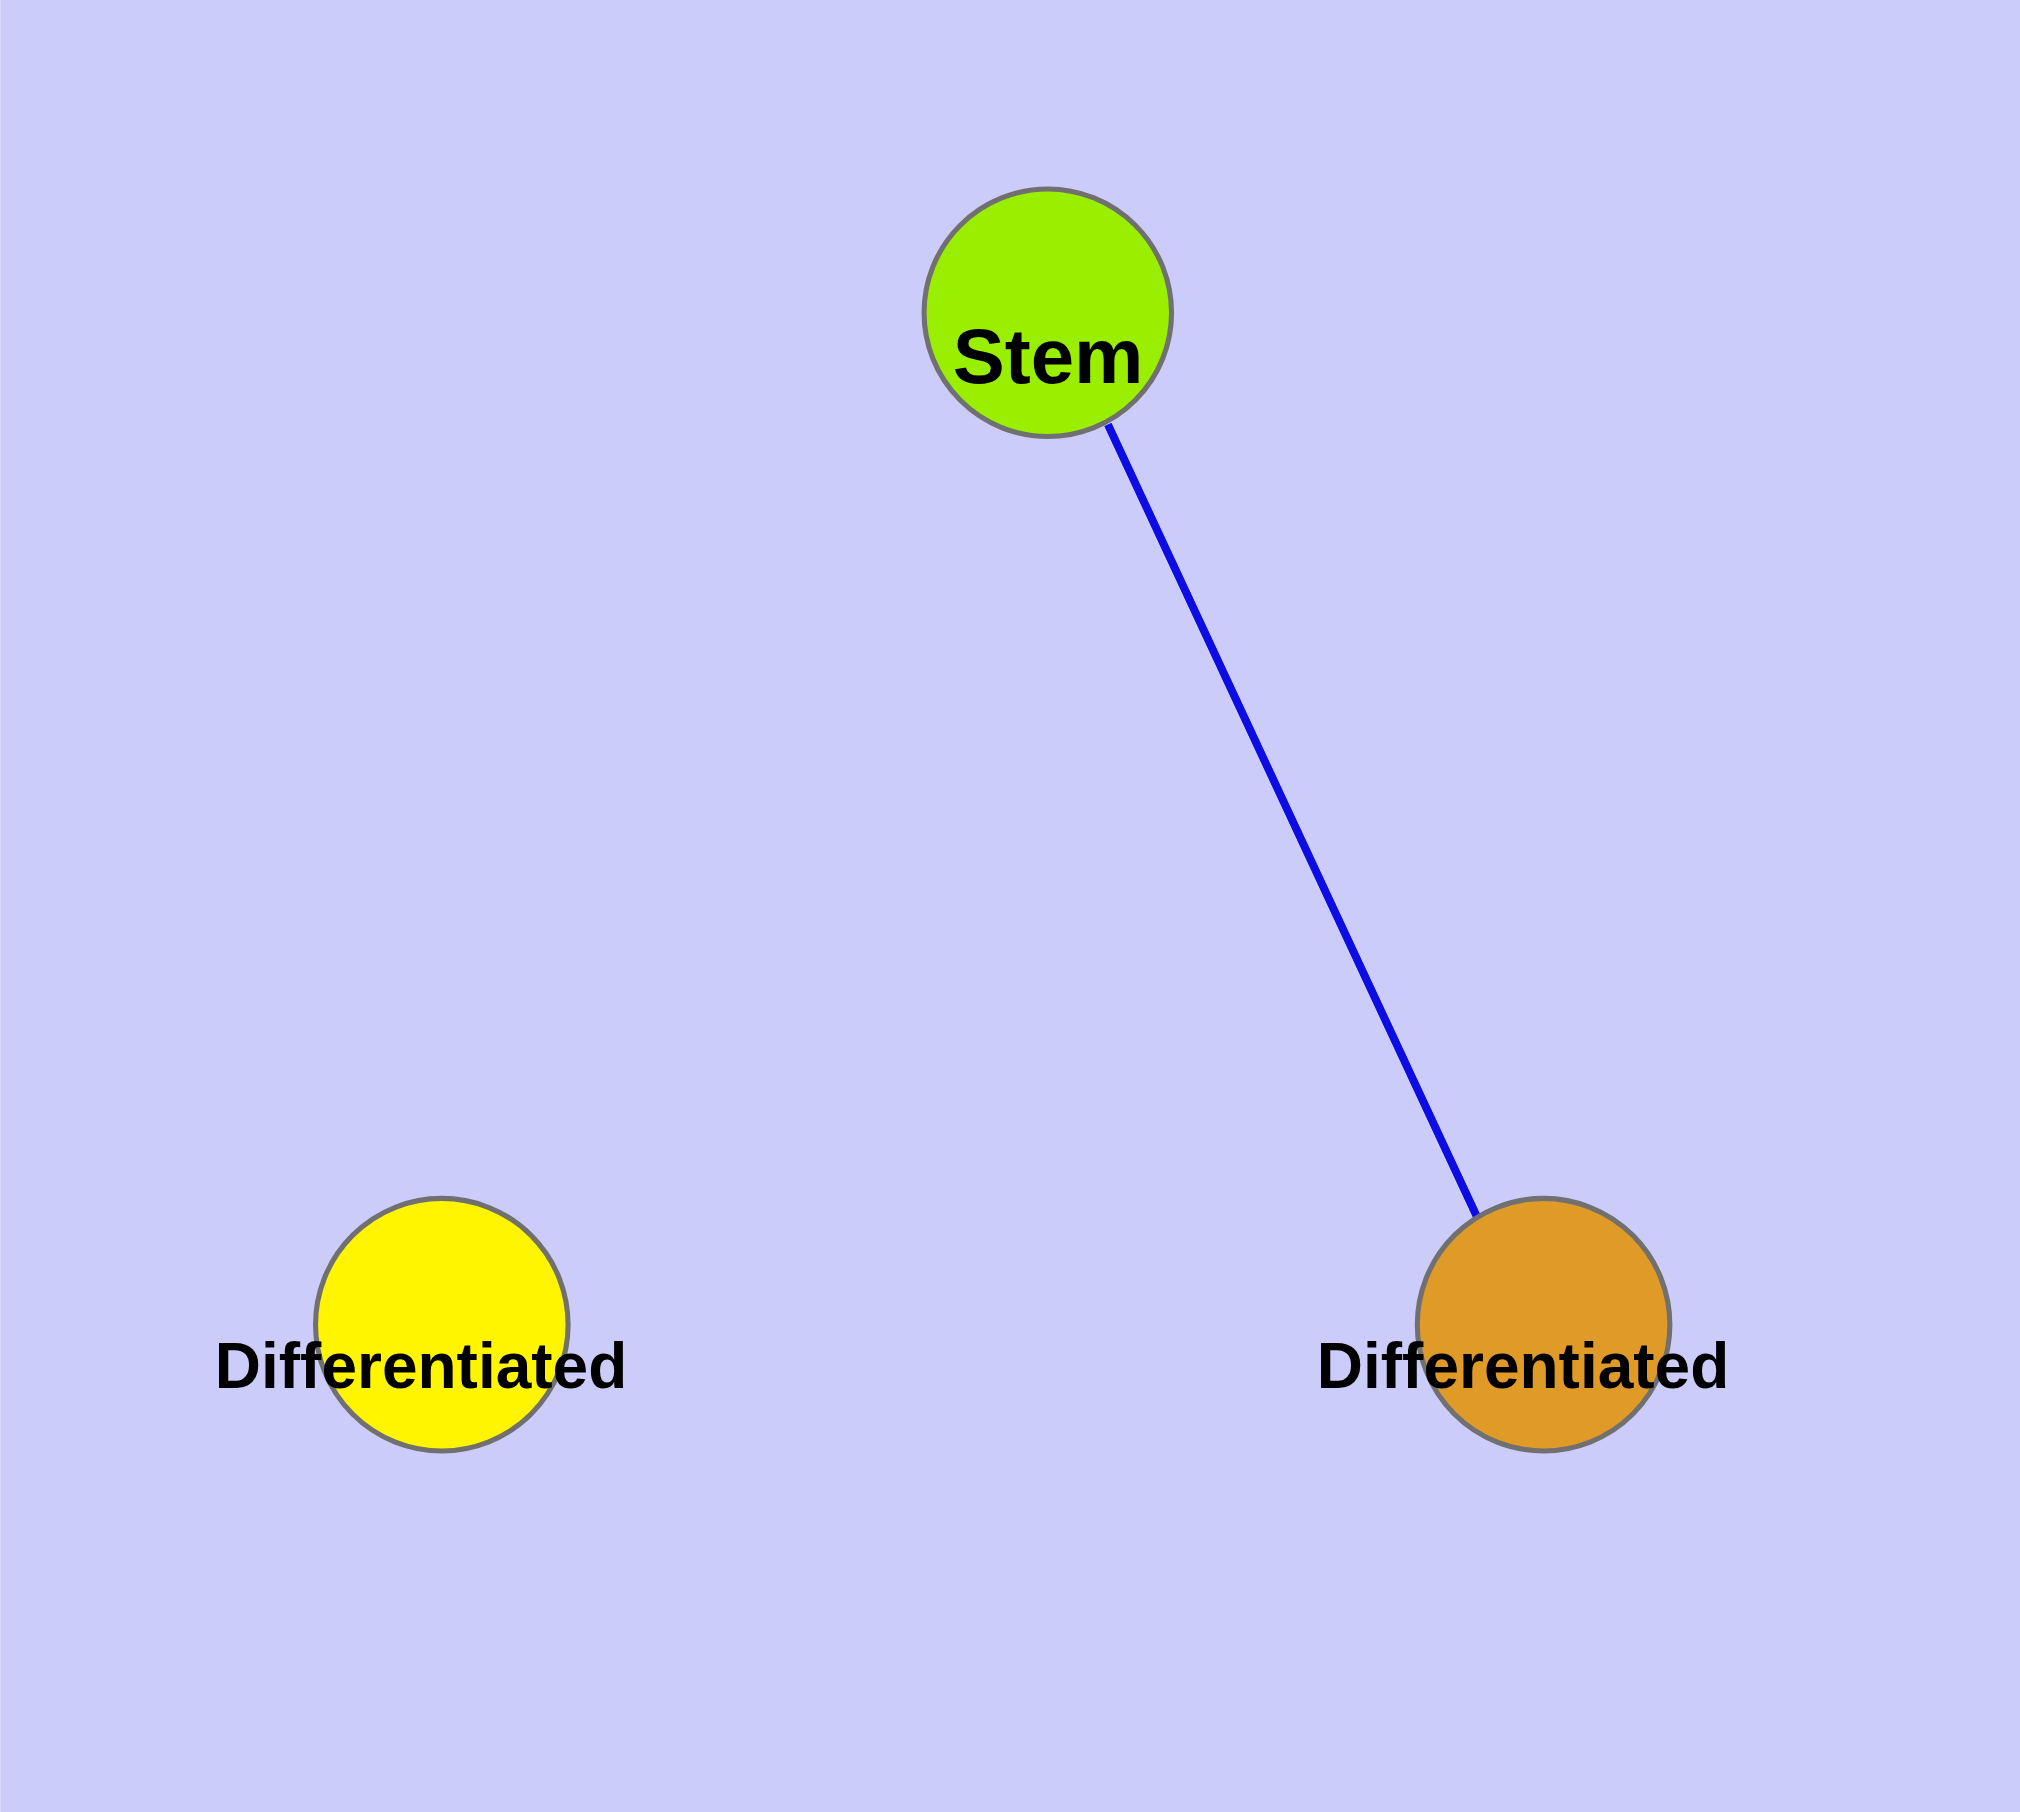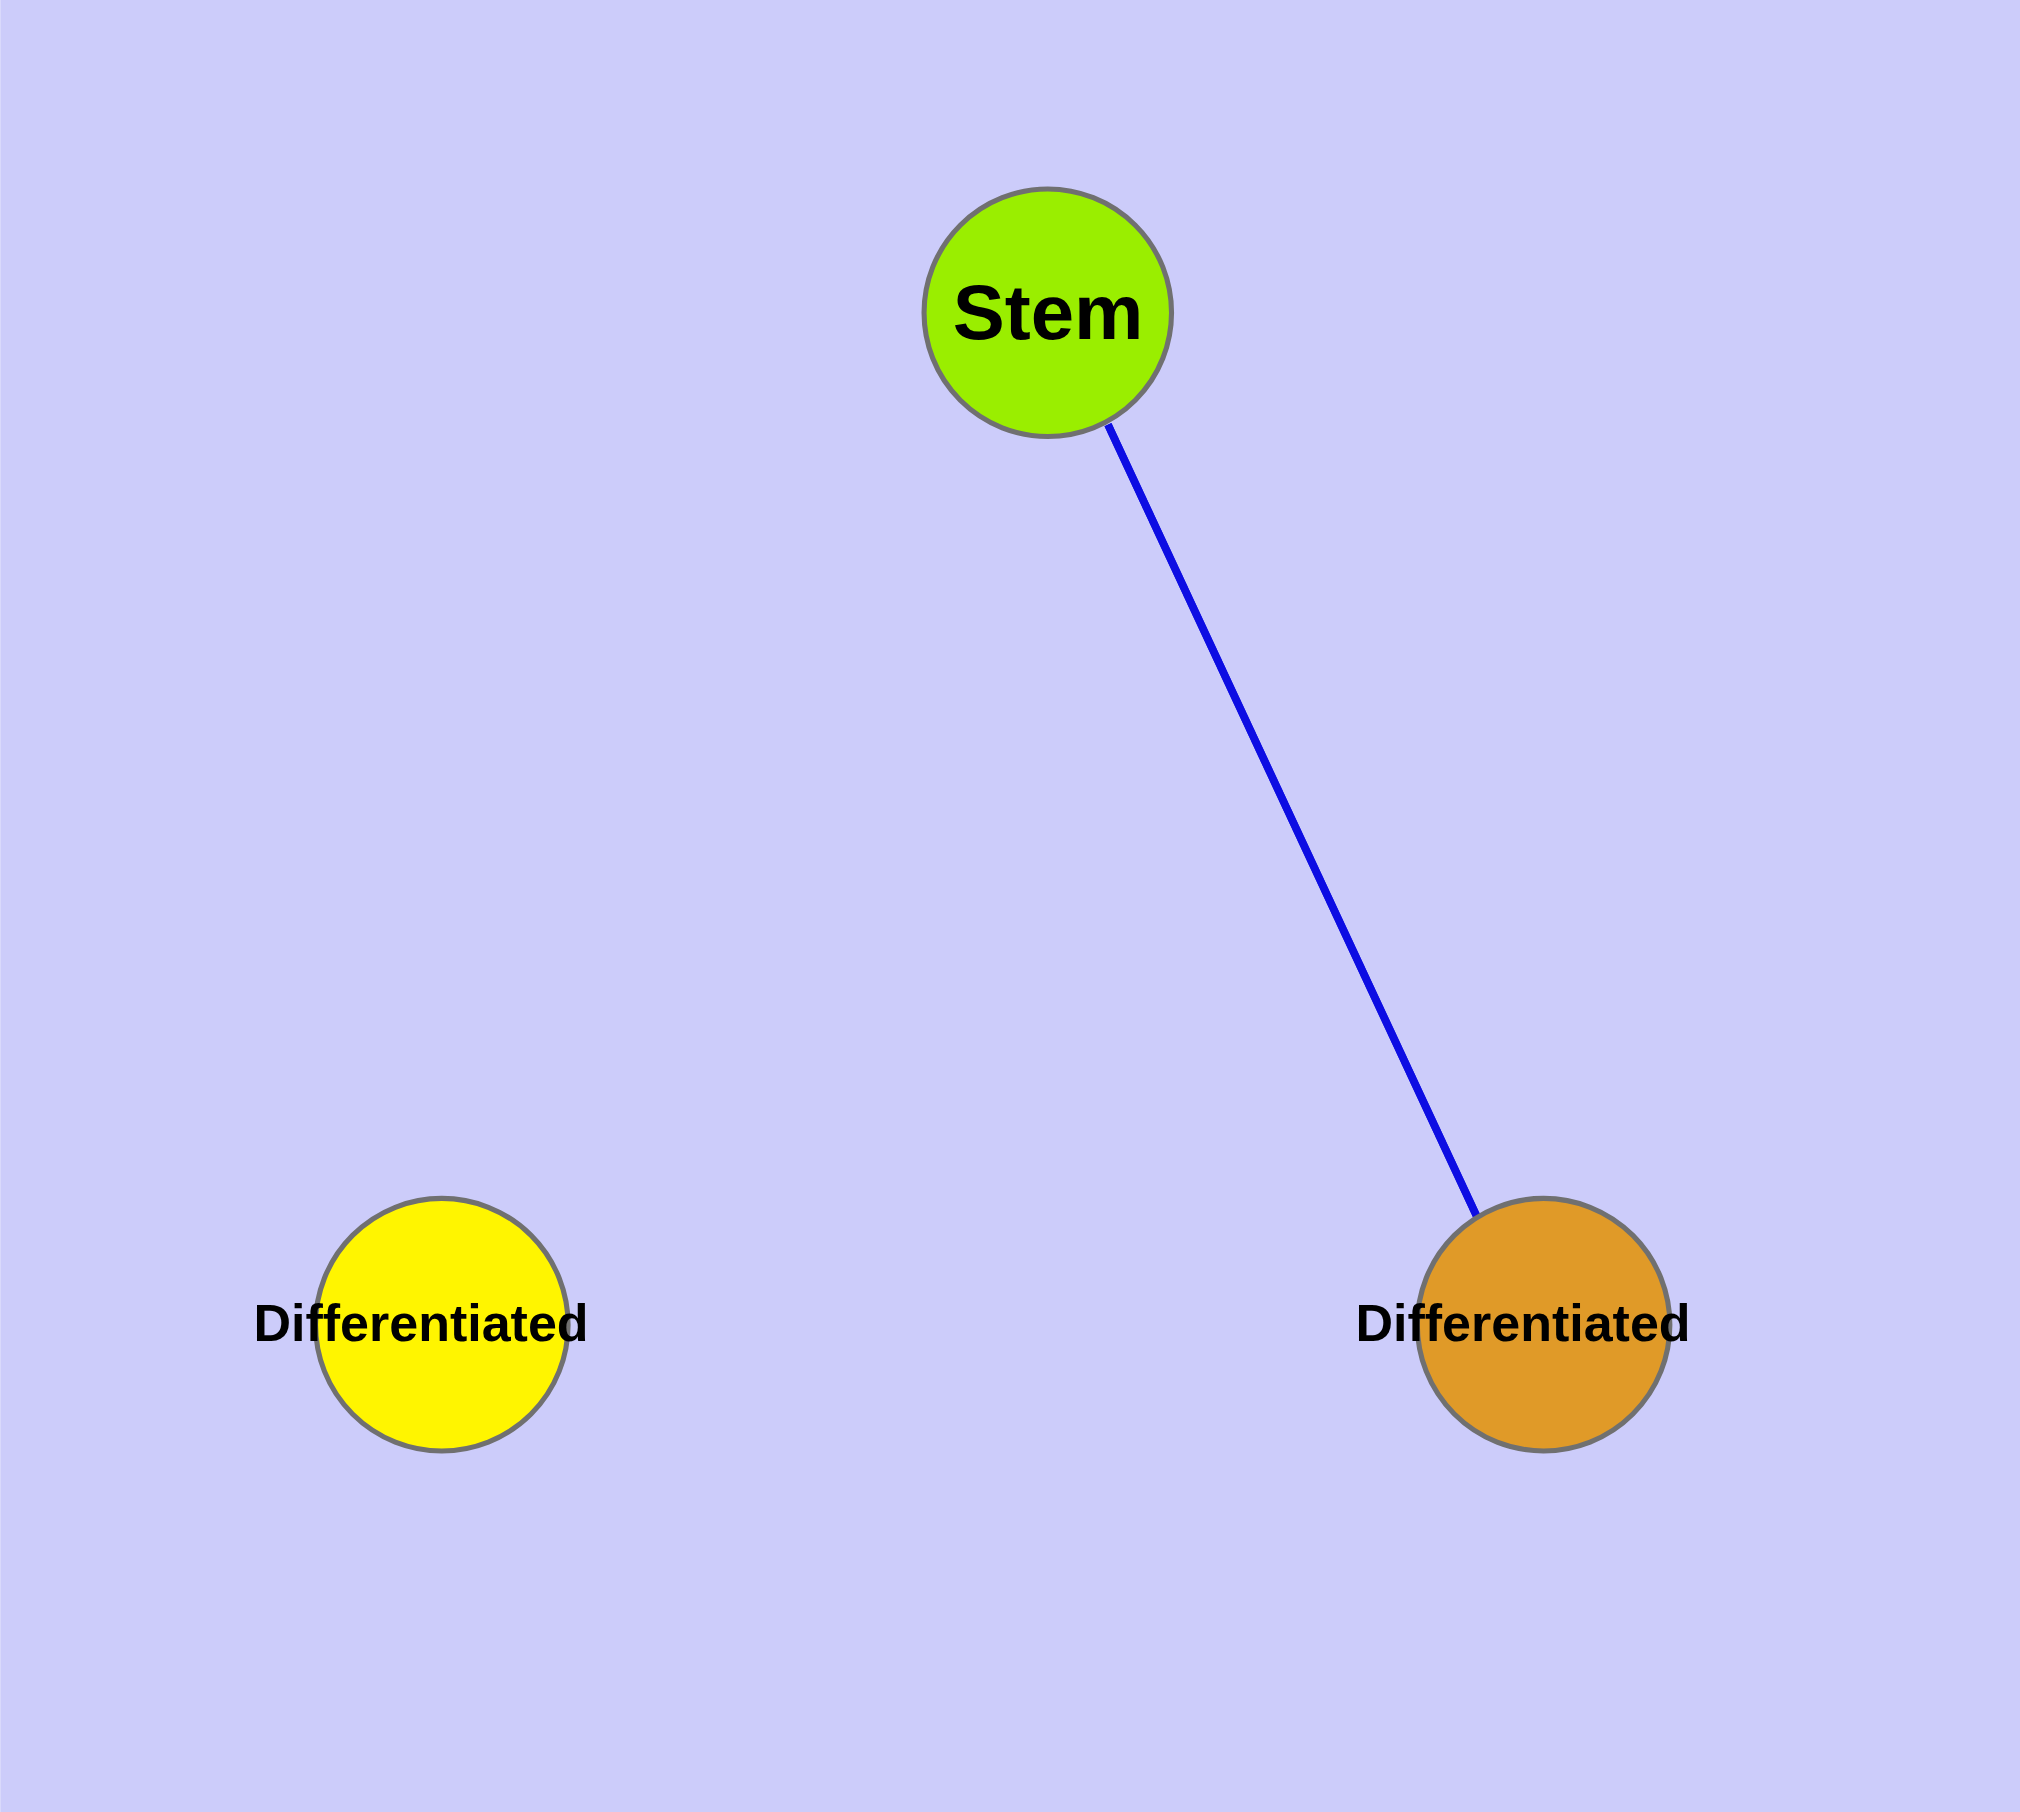--- a/index.html
+++ b/index.html
@@ -27,23 +27,24 @@
     position: absolute;
     color: #000000;
     font-family: "Liberation Sans", "DejaVu Sans", sans-serif;
     font-weight: bold;
     text-align: center;
     line-height: 1.12;
     white-space: pre;
     transform: translate(-50%, -50%);
     pointer-events: none;
     user-select: none;
+    margin-top: 44px;
   }
   .label-stem      { font-size: 78px; }
-  .label-diff      { font-size: 52px; }
+  .label-diff      { font-size: 64px; }
 </style>
 </head>
 <body>
 
 <div id="canvas" style="width: 2021px; height: 1812px;">
 
   <svg id="graph-svg" viewBox="0 0 2384 2138" style="width: 2021px; height: 1812px;">
 
     <rect x="0" y="0" width="2384" height="2138" fill="#ccccfa"></rect>
 

